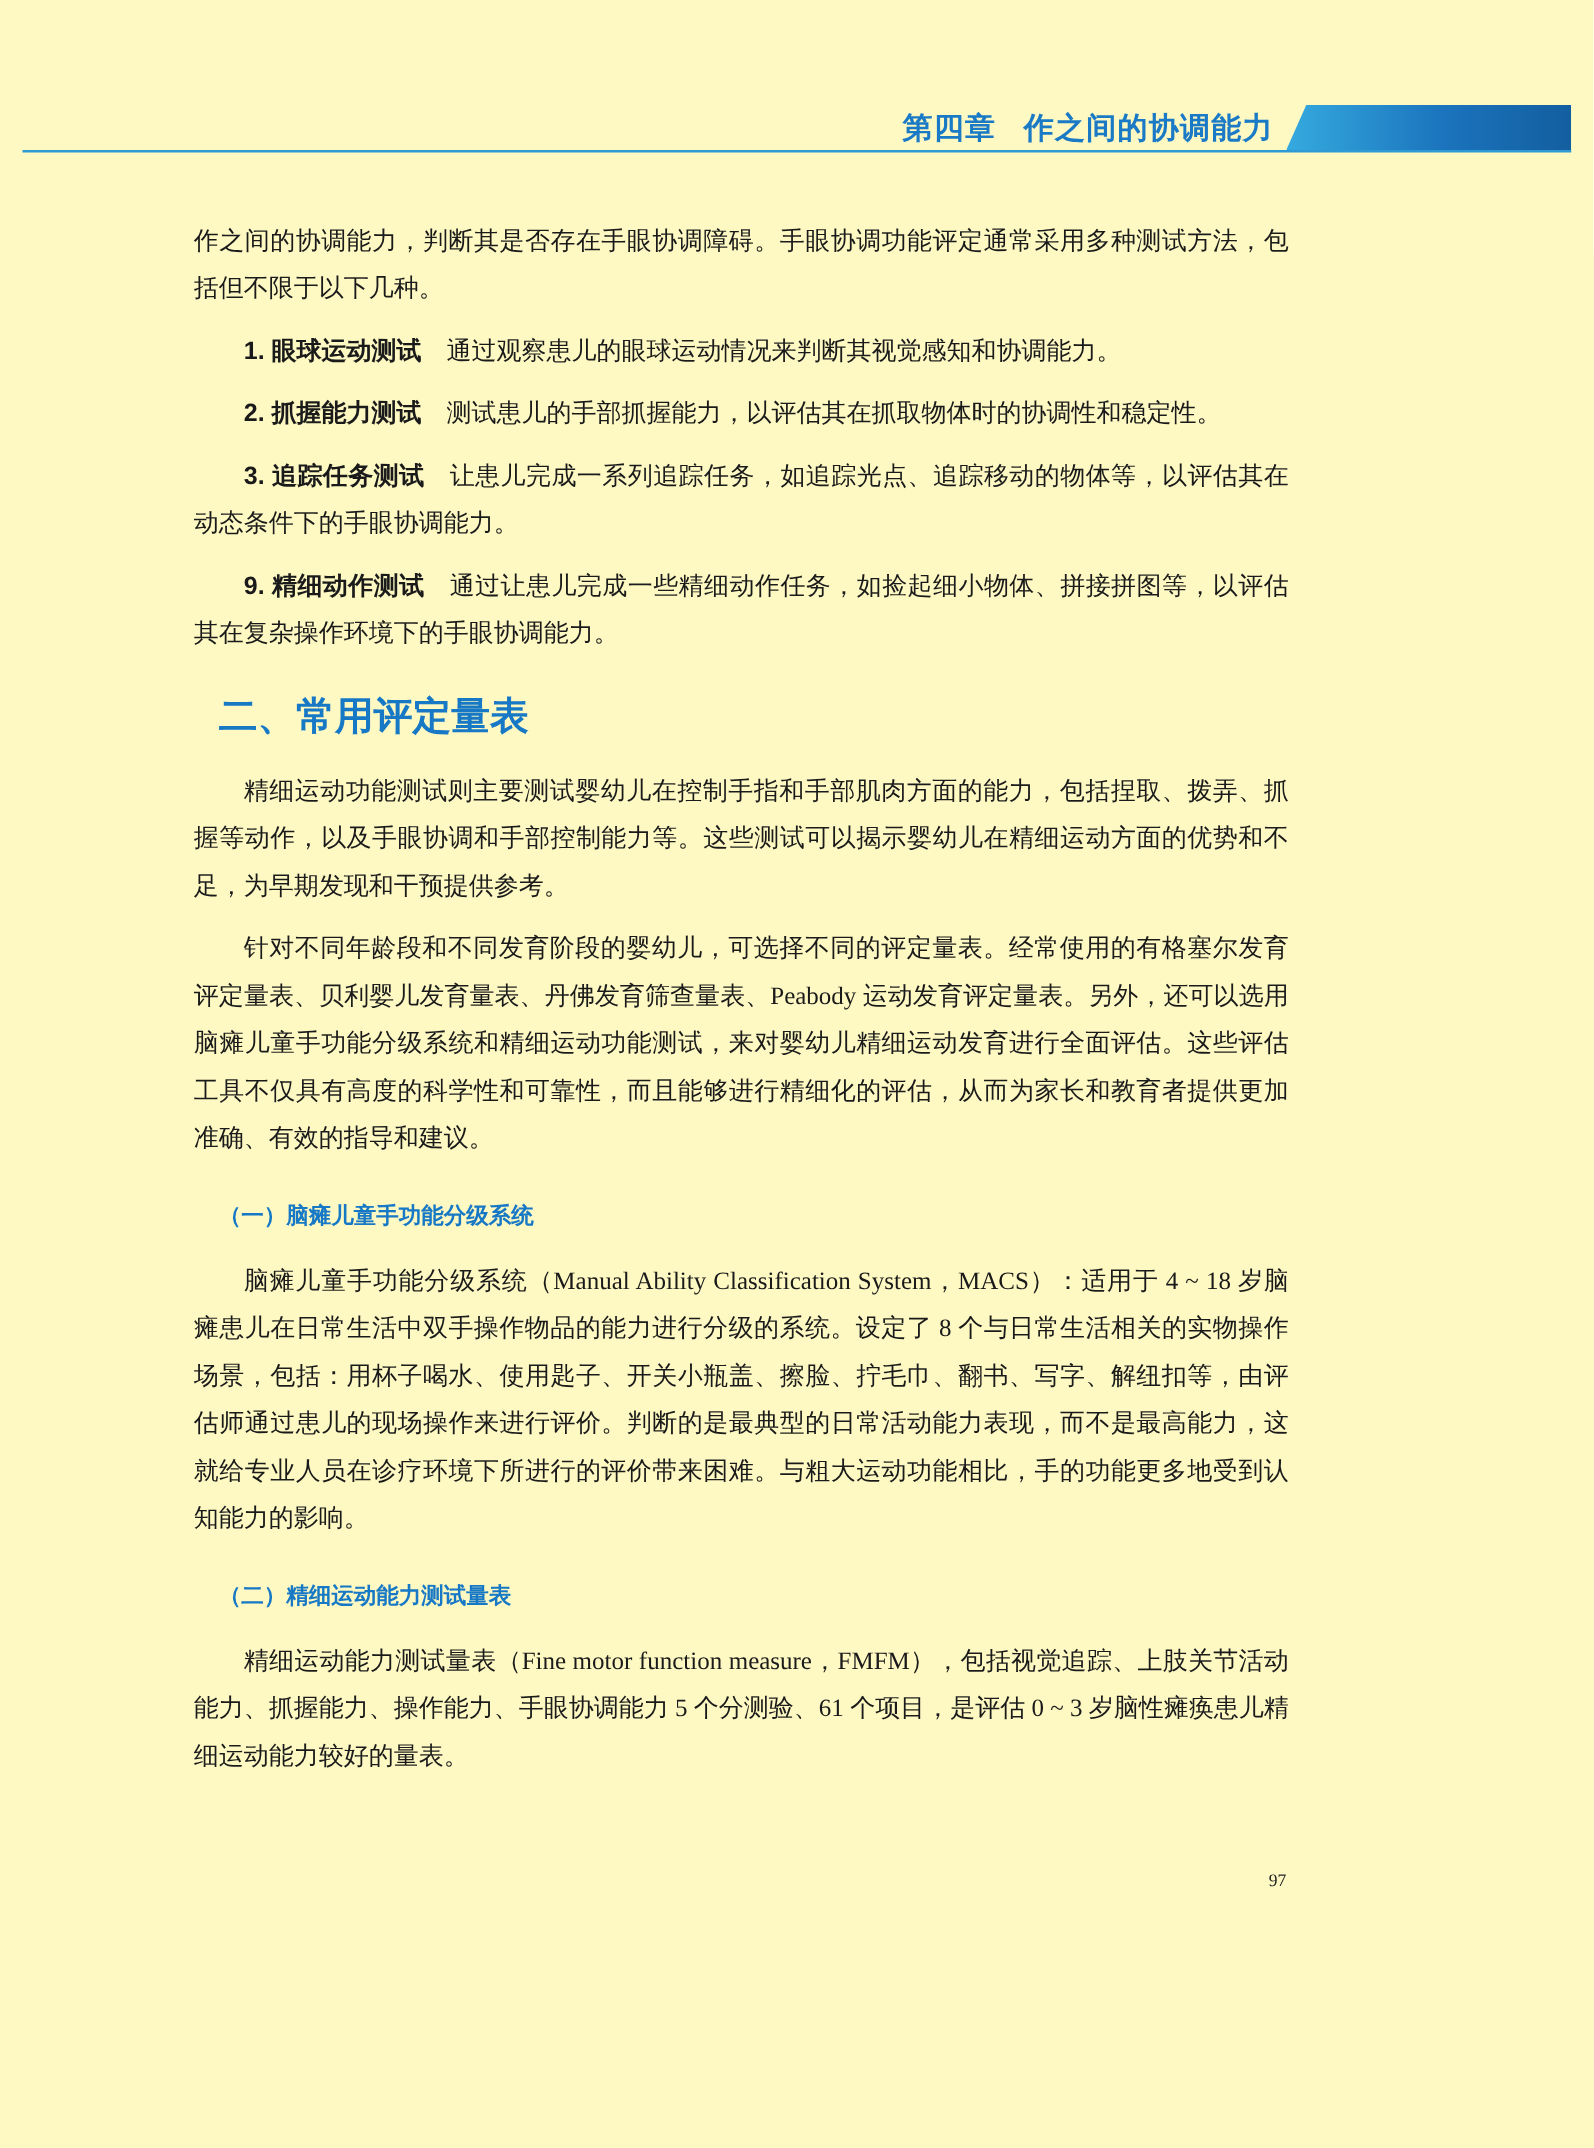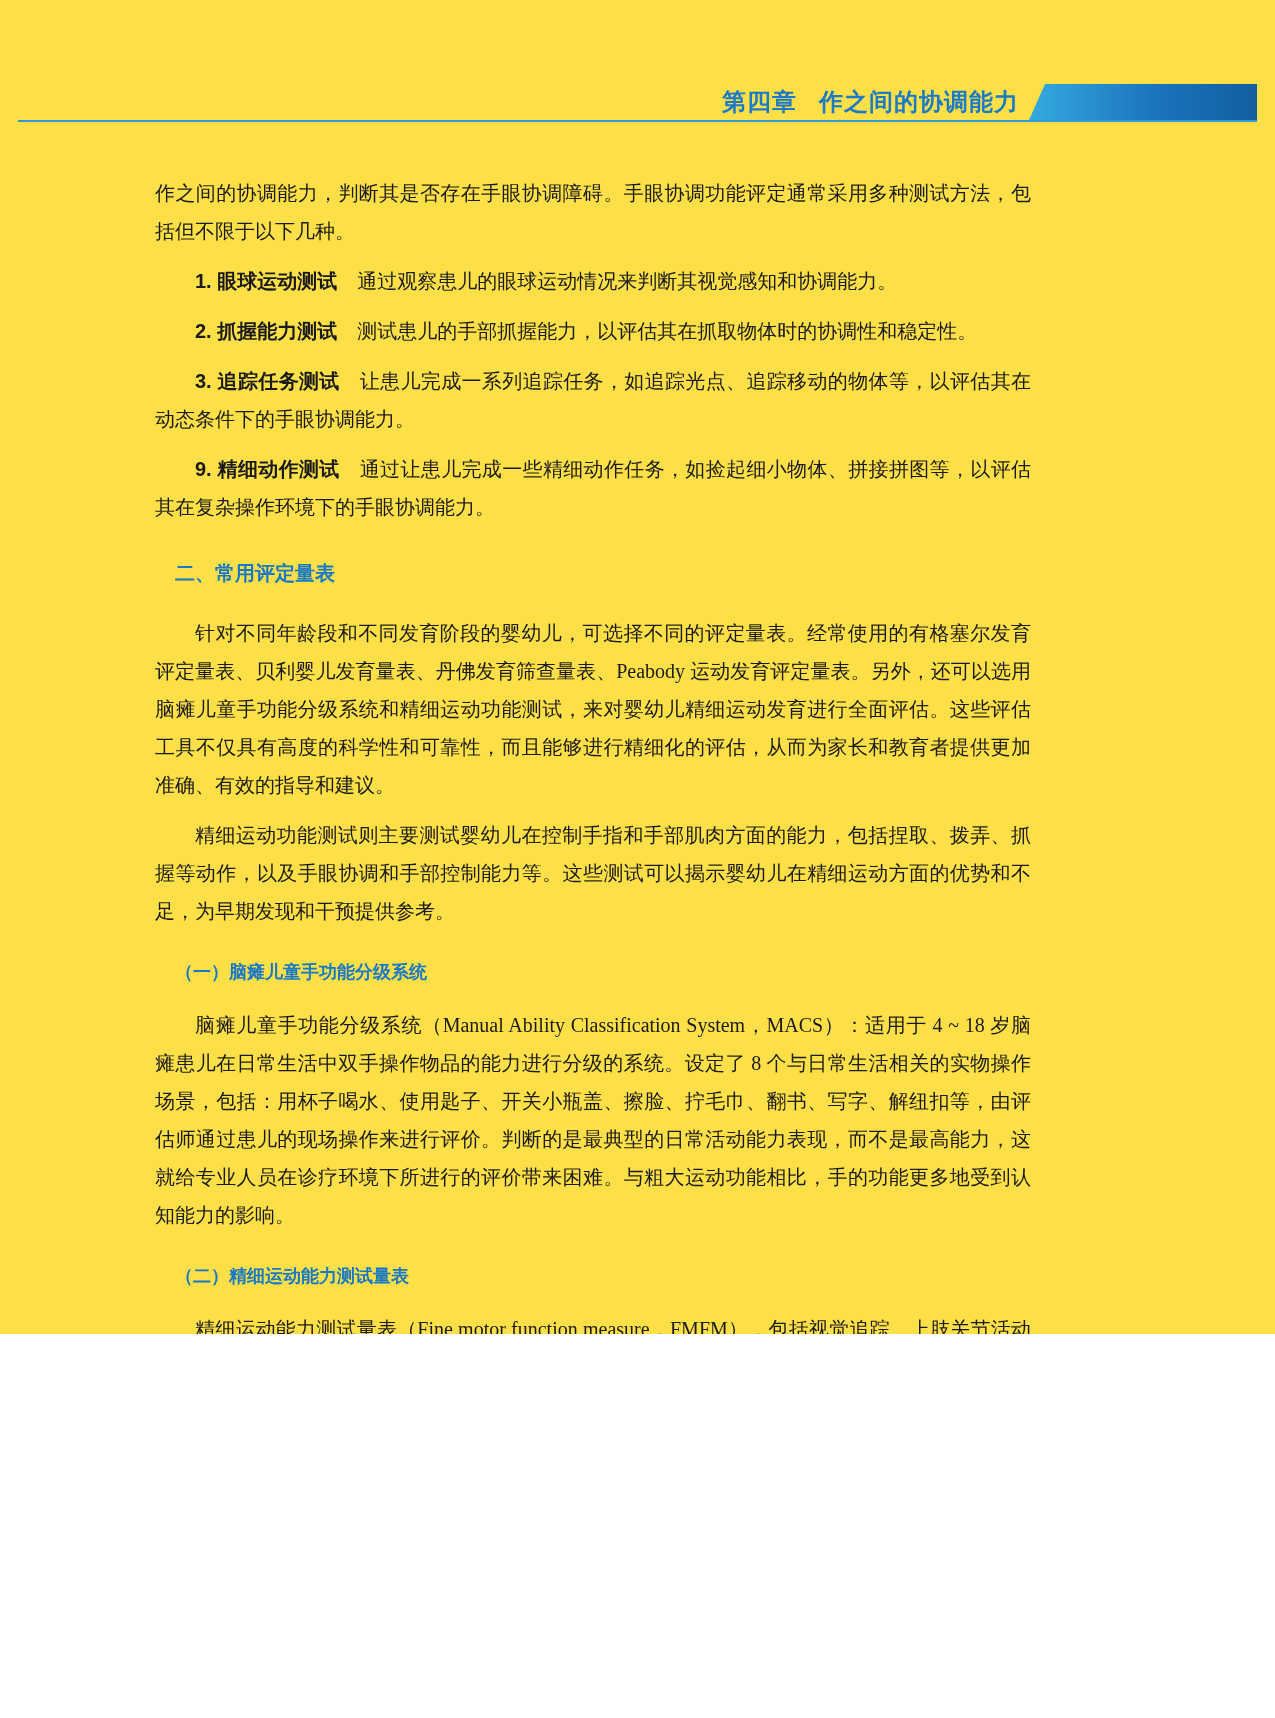--- a/index.html
+++ b/index.html
@@ -1,22 +1,22 @@
 <!DOCTYPE html>
 <html><head>
 <meta charset="utf-8">
 <style>
   * { margin:0; padding:0; box-sizing:border-box; }
   html,body { background:#ffffff; }
   .page {
     position:relative;
     width:1275px;
-    height:1334px;
+    height:1718px;
     margin:0 auto;
-    background:#fde047;
+    background:#fef9c3;
     overflow:hidden;
     font-family:"Liberation Serif","DejaVu Serif",serif;
     color:#1a1a1a;
   }
 
   
   .header-row {
     position:absolute;
     top:84px;
     right:18px;
@@ -64,21 +64,21 @@
   .content p { margin:12px; }
   p.indent { text-indent:2em; }
   .item-label {
     font-family:"Liberation Sans","DejaVu Sans",sans-serif;
     font-weight:bold;
     padding-right:20px;
   }
   .section-heading {
     font-family:"Liberation Sans","DejaVu Sans",sans-serif;
     font-weight:bold;
-    font-size:20px;
+    font-size:31px;
     line-height:34px;
     color:#1778c5;
     margin:30px 0 24px 32px;
     text-align:left;
   }
   .sub-heading {
     font-family:"Liberation Sans","DejaVu Sans",sans-serif;
     font-weight:bold;
     font-size:18px;
     line-height:28px;
@@ -123,22 +123,22 @@
     </p>
     <p class="indent">
       <span class="item-label">3. 追踪任务测试</span><span>让患儿完成一系列追踪任务，如追踪光点、追踪移动的物体等，以评估其在动态条件下的手眼协调能力。</span>
     </p>
     <p class="indent">
       <span class="item-label">9. 精细动作测试</span><span>通过让患儿完成一些精细动作任务，如捡起细小物体、拼接拼图等，以评估其在复杂操作环境下的手眼协调能力。</span>
     </p>
 
     <h2 class="section-heading">二、常用评定量表</h2>
 
+    <p class="indent">精细运动功能测试则主要测试婴幼儿在控制手指和手部肌肉方面的能力，包括捏取、拨弄、抓握等动作，以及手眼协调和手部控制能力等。这些测试可以揭示婴幼儿在精细运动方面的优势和不足，为早期发现和干预提供参考。</p>
     <p class="indent">针对不同年龄段和不同发育阶段的婴幼儿，可选择不同的评定量表。经常使用的有格塞尔发育评定量表、贝利婴儿发育量表、丹佛发育筛查量表、Peabody 运动发育评定量表。另外，还可以选用脑瘫儿童手功能分级系统和精细运动功能测试，来对婴幼儿精细运动发育进行全面评估。这些评估工具不仅具有高度的科学性和可靠性，而且能够进行精细化的评估，从而为家长和教育者提供更加准确、有效的指导和建议。</p>
-    <p class="indent">精细运动功能测试则主要测试婴幼儿在控制手指和手部肌肉方面的能力，包括捏取、拨弄、抓握等动作，以及手眼协调和手部控制能力等。这些测试可以揭示婴幼儿在精细运动方面的优势和不足，为早期发现和干预提供参考。</p>
 
     <h3 class="sub-heading">（一）脑瘫儿童手功能分级系统</h3>
     <p class="indent">脑瘫儿童手功能分级系统（Manual Ability Classification System，MACS）：适用于 4 ~ 18 岁脑瘫患儿在日常生活中双手操作物品的能力进行分级的系统。设定了 8 个与日常生活相关的实物操作场景，包括：用杯子喝水、使用匙子、开关小瓶盖、擦脸、拧毛巾、翻书、写字、解纽扣等，由评估师通过患儿的现场操作来进行评价。判断的是最典型的日常活动能力表现，而不是最高能力，这就给专业人员在诊疗环境下所进行的评价带来困难。与粗大运动功能相比，手的功能更多地受到认知能力的影响。</p>
 
     <h3 class="sub-heading">（二）精细运动能力测试量表</h3>
     <p class="indent">精细运动能力测试量表（Fine motor function measure，FMFM），包括视觉追踪、上肢关节活动能力、抓握能力、操作能力、手眼协调能力 5 个分测验、61 个项目，是评估 0 ~ 3 岁脑性瘫痪患儿精细运动能力较好的量表。</p>
 
   </div>
 
   <div class="page-number">97</div>

